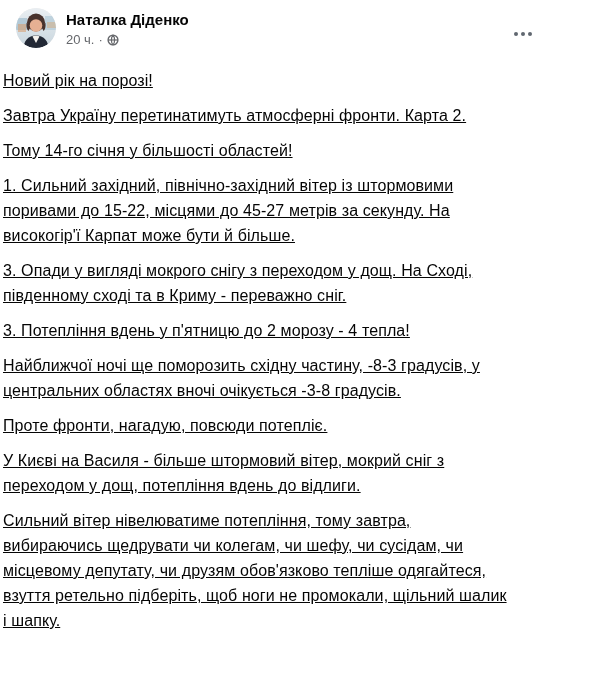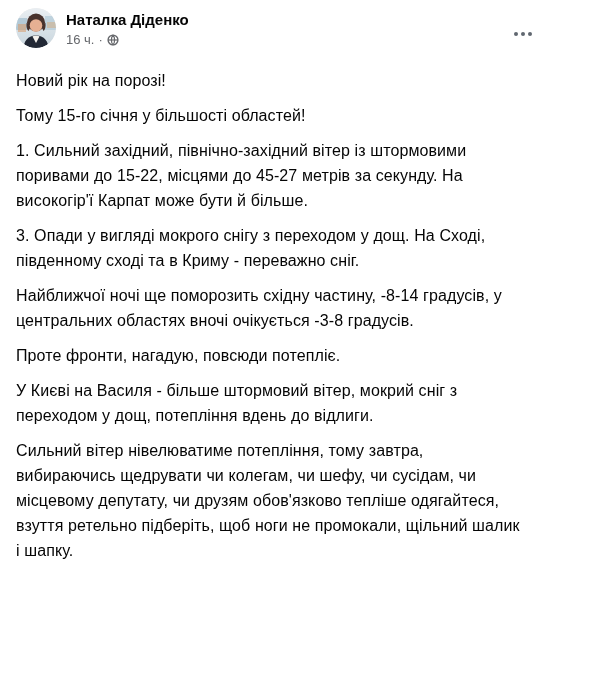--- a/index.html
+++ b/index.html
@@ -61,21 +61,22 @@
     cursor: pointer;
   }
   .more-button .dot {
     width: 4px; height: 4px;
     border-radius: 50%;
     background: #606770;
   }
 
   
   .post-content {
-    padding: 20px 16px 0 16px;
+    padding: 20px 16px 0 3px;
+    text-decoration: underline;
   }
   .post-content p {
     font-size: 16px;
     line-height: 25px;
     color: #050505;
     white-space: pre-line;
     margin: 0 0 10px 0;
     letter-spacing: 0.1px;
   }
 </style>
@@ -107,48 +108,50 @@
           <path d="M29.5 15 q0.5 6 -2 8 l-3 -6 z" fill="#47322d"></path>
           <circle cx="20" cy="17.5" r="6.3" fill="#e6b093"></circle>
           <path d="M7 41 C8.5 29.5 15 27.5 20 27.5 C25 27.5 31.5 29.5 33 41 Z" fill="#222835"></path>
           <path d="M16.5 28.5 L20 35 L23.5 28.5 L22 27.8 L18 27.8 Z" fill="#f4f1ec"></path>
         </g>
       </svg>
     </div>
     <div class="header-text">
       <div class="author">Наталка Діденко</div>
       <div class="meta">
-        <span class="timestamp">16 ч.</span>
+        <span class="timestamp">20 ч.</span>
         <span class="sep">·</span>
         <span class="globe">
           <svg width="12" height="12" viewBox="0 0 12 12" fill="none" xmlns="http://www.w3.org/2000/svg">
             <circle cx="6" cy="6" r="4.9" stroke="#65676b" stroke-width="1.4"></circle>
             <path d="M1.2 6 H10.8" stroke="#65676b" stroke-width="1.2"></path>
             <path d="M6 1.2 C8.1 3 8.1 9 6 10.8 C3.9 9 3.9 3 6 1.2 Z" stroke="#65676b" stroke-width="1.2"></path>
           </svg>
         </span>
       </div>
     </div>
   </div>
 
   <div class="more-button" title="">
     <span class="dot"></span>
     <span class="dot"></span>
     <span class="dot"></span>
   </div>
 
   <div class="post-content">
     <p>Новий рік на порозі!</p>
-    <p>Тому 15-го січня у більшості областей!</p>
+    <p>Завтра Україну перетинатимуть атмосферні фронти. Карта 2.</p>
+    <p>Тому 14-го січня у більшості областей!</p>
     <p>1. Сильний західний, північно-західний вітер із штормовими
 поривами до 15-22, місцями до 45-27 метрів за секунду. На
 високогір'ї Карпат може бути й більше.</p>
     <p>3. Опади у вигляді мокрого снігу з переходом у дощ. На Сході,
 південному сході та в Криму - переважно сніг.</p>
-    <p>Найближчої ночі ще поморозить східну частину, -8-14 градусів, у
+    <p>3. Потепління вдень у п'ятницю до 2 морозу - 4 тепла!</p>
+    <p>Найближчої ночі ще поморозить східну частину, -8-3 градусів, у
 центральних областях вночі очікується -3-8 градусів.</p>
     <p>Проте фронти, нагадую, повсюди потепліє.</p>
     <p>У Києві на Василя - більше штормовий вітер, мокрий сніг з
 переходом у дощ, потепління вдень до відлиги.</p>
     <p>Сильний вітер нівелюватиме потепління, тому завтра,
 вибираючись щедрувати чи колегам, чи шефу, чи сусідам, чи
 місцевому депутату, чи друзям обов'язково тепліше одягайтеся,
 взуття ретельно підберіть, щоб ноги не промокали, щільний шалик
 і шапку.</p>
   </div>

